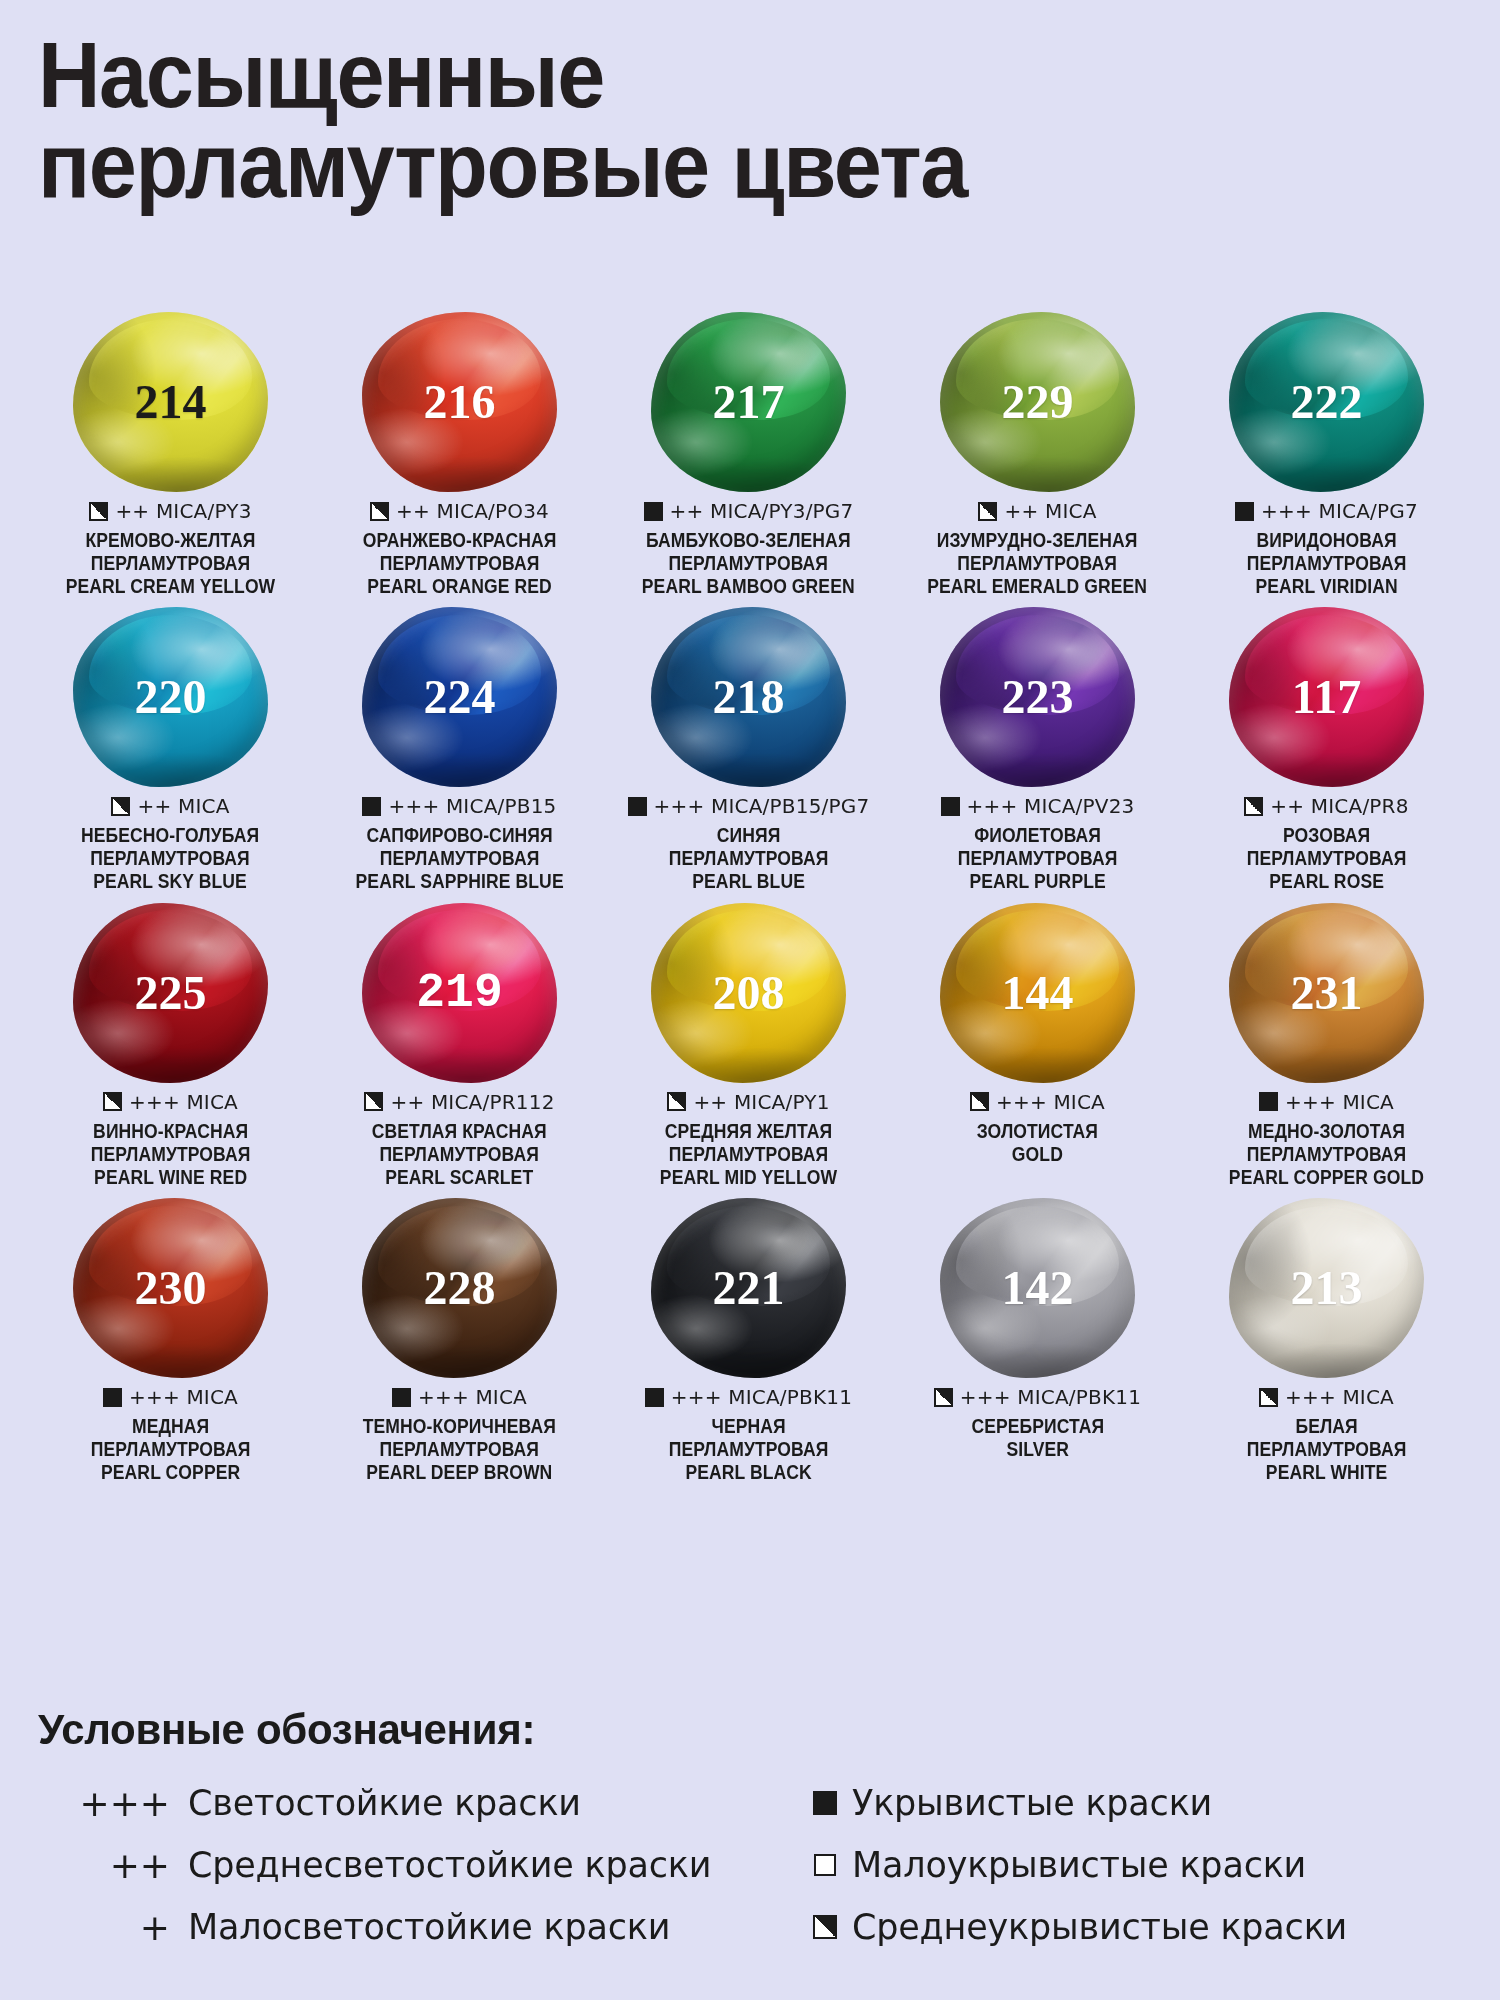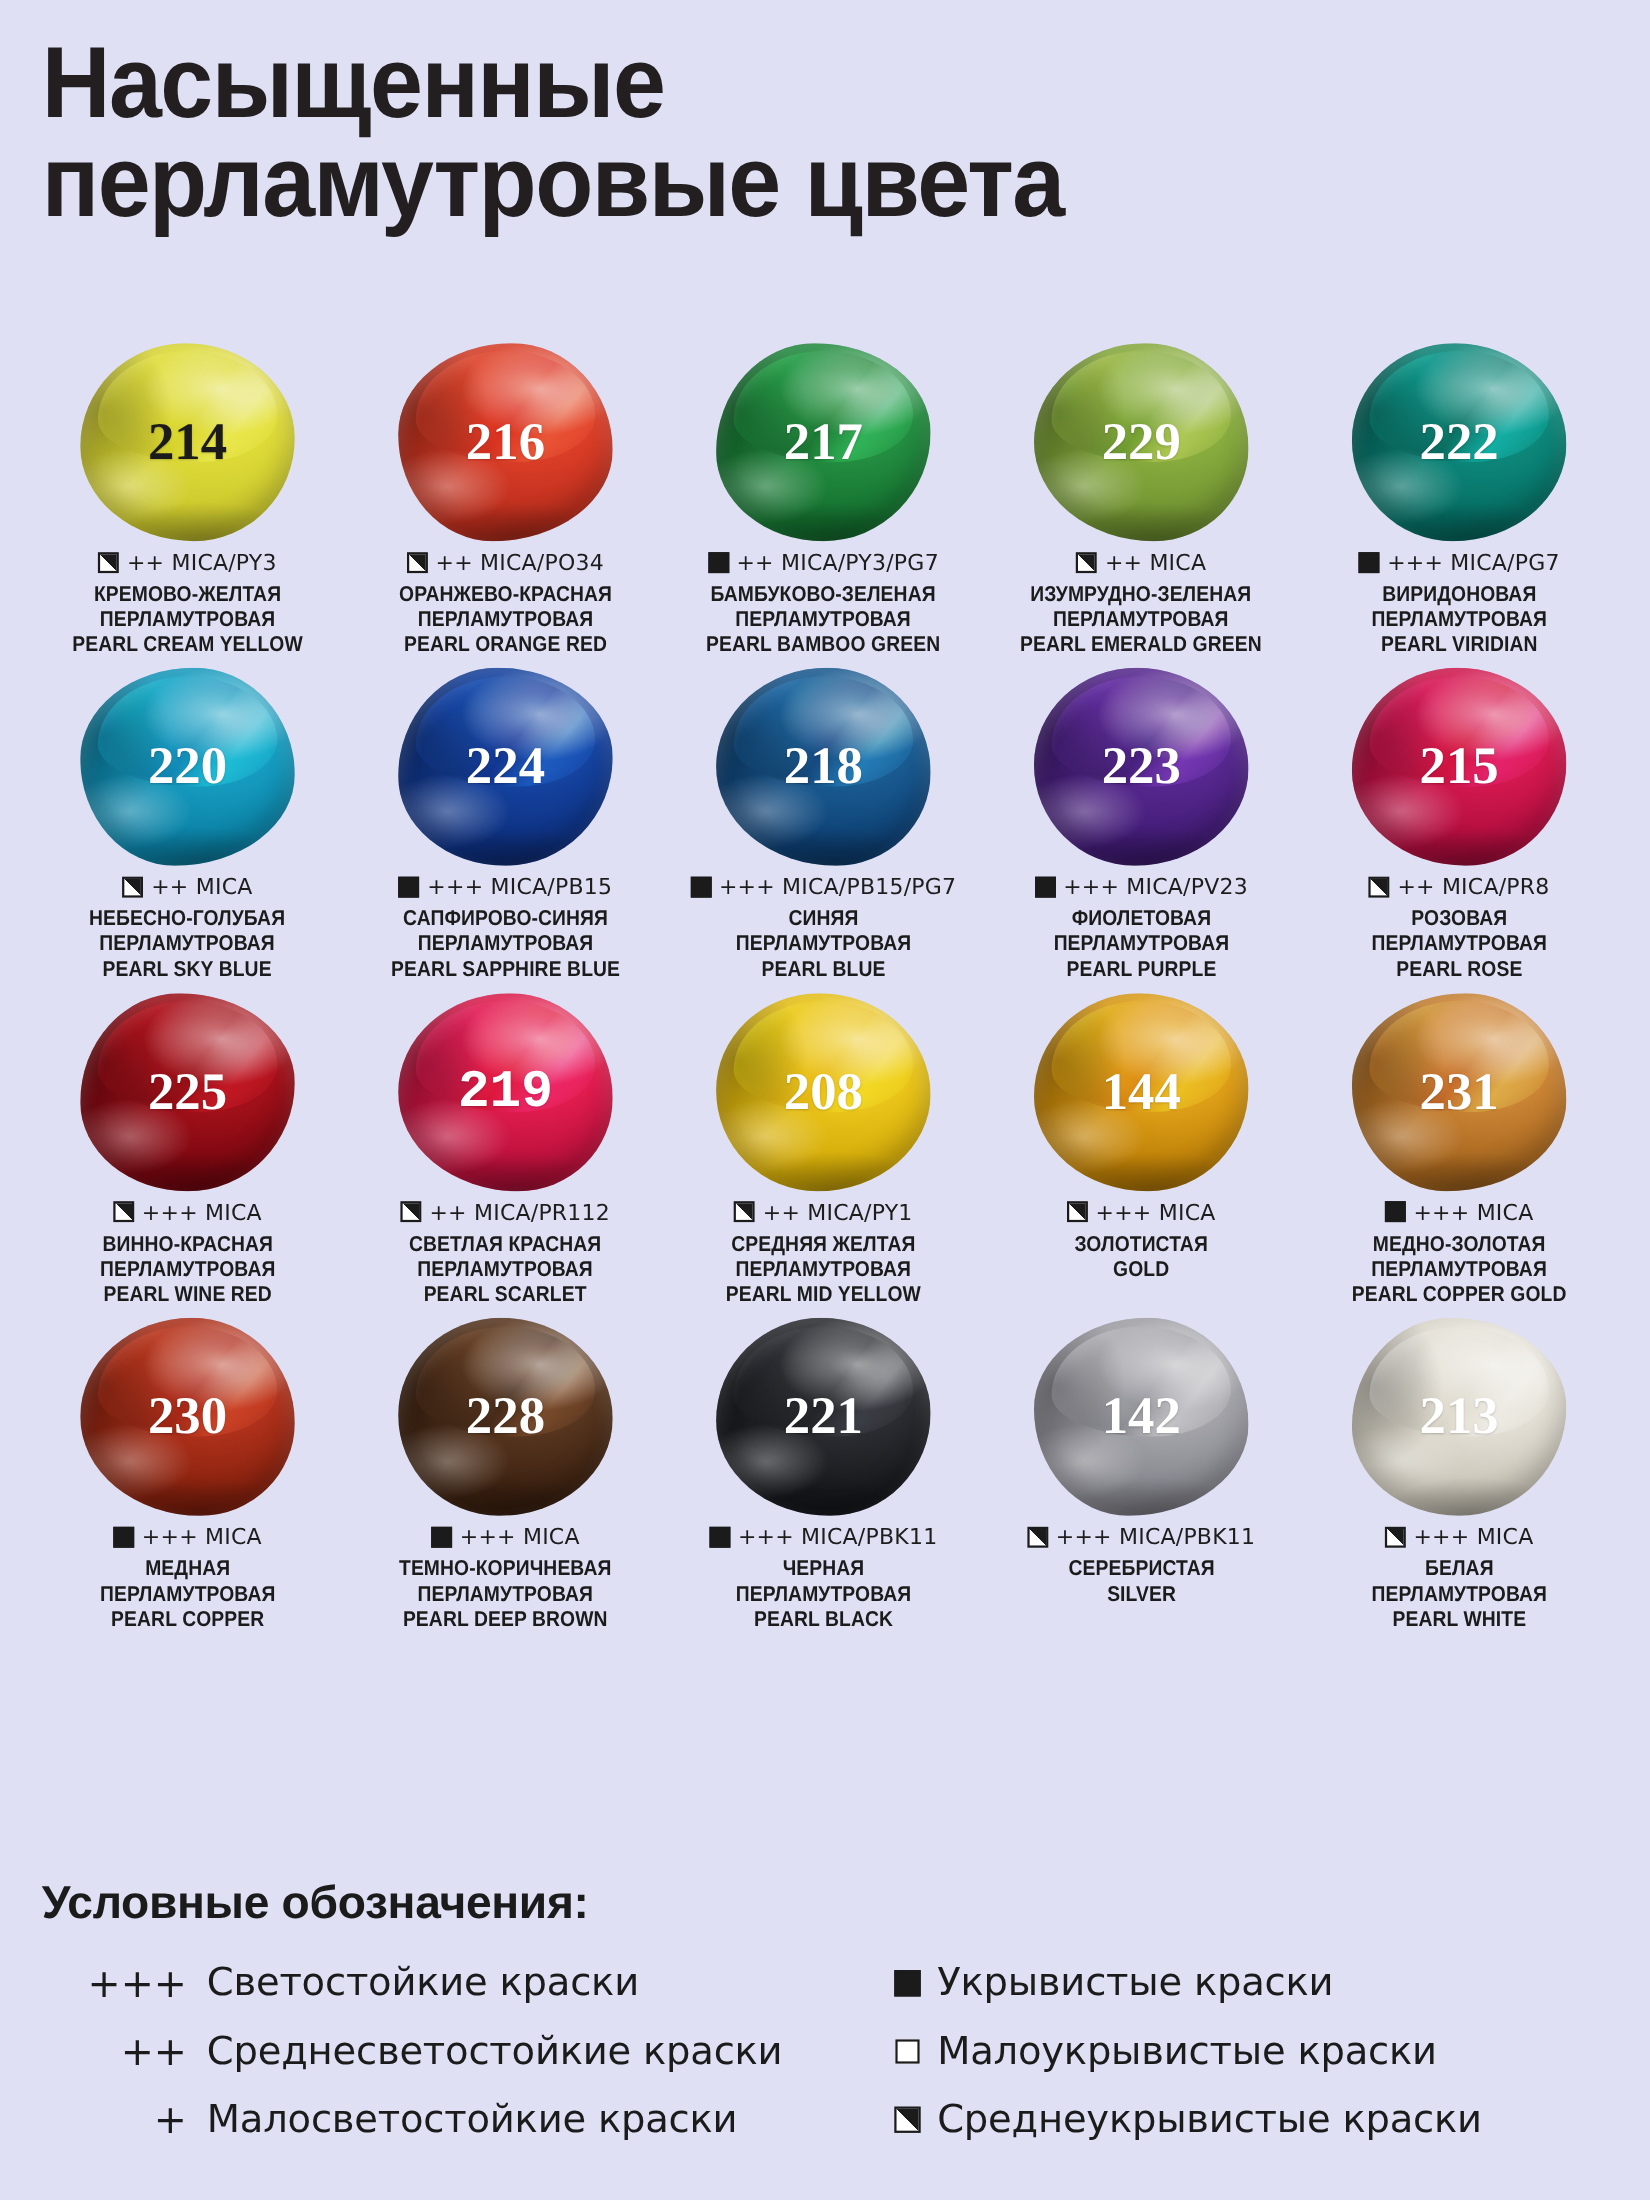--- a/index.html
+++ b/index.html
@@ -403,21 +403,21 @@
         </div>
         <div class="cell">
           <div class="blob-wrap">
             <div class="blob" style="border-radius: 49% 51% 47% 53% / 52% 48%;">
               <div class="base" style="background: radial-gradient(70% 60% at 62% 30%, rgb(217, 26, 82) 0%, rgb(217, 26, 82) 40%, rgb(173, 12, 60) 100%);"></div>
               <div class="sheen2"></div>
               <div class="sheen1"></div>
               <div class="swirl"></div>
               <div class="rim"></div>
             </div>
-            <div class="blob-num" style="color: rgb(255, 255, 255);">215</div>
+            <div class="blob-num" style="color: rgb(255, 255, 255);">117</div>
           </div>
           <div class="meta">
             <span class="opacity-icon half"></span>
             <span class="meta-text">++ MICA/PR8</span>
           </div>
           <div class="names">
             <span class="name-ru">РОЗОВАЯ</span>
             <span class="name-ru">ПЕРЛАМУТРОВАЯ</span>
             <span class="name-en">PEARL ROSE</span>
           </div>

